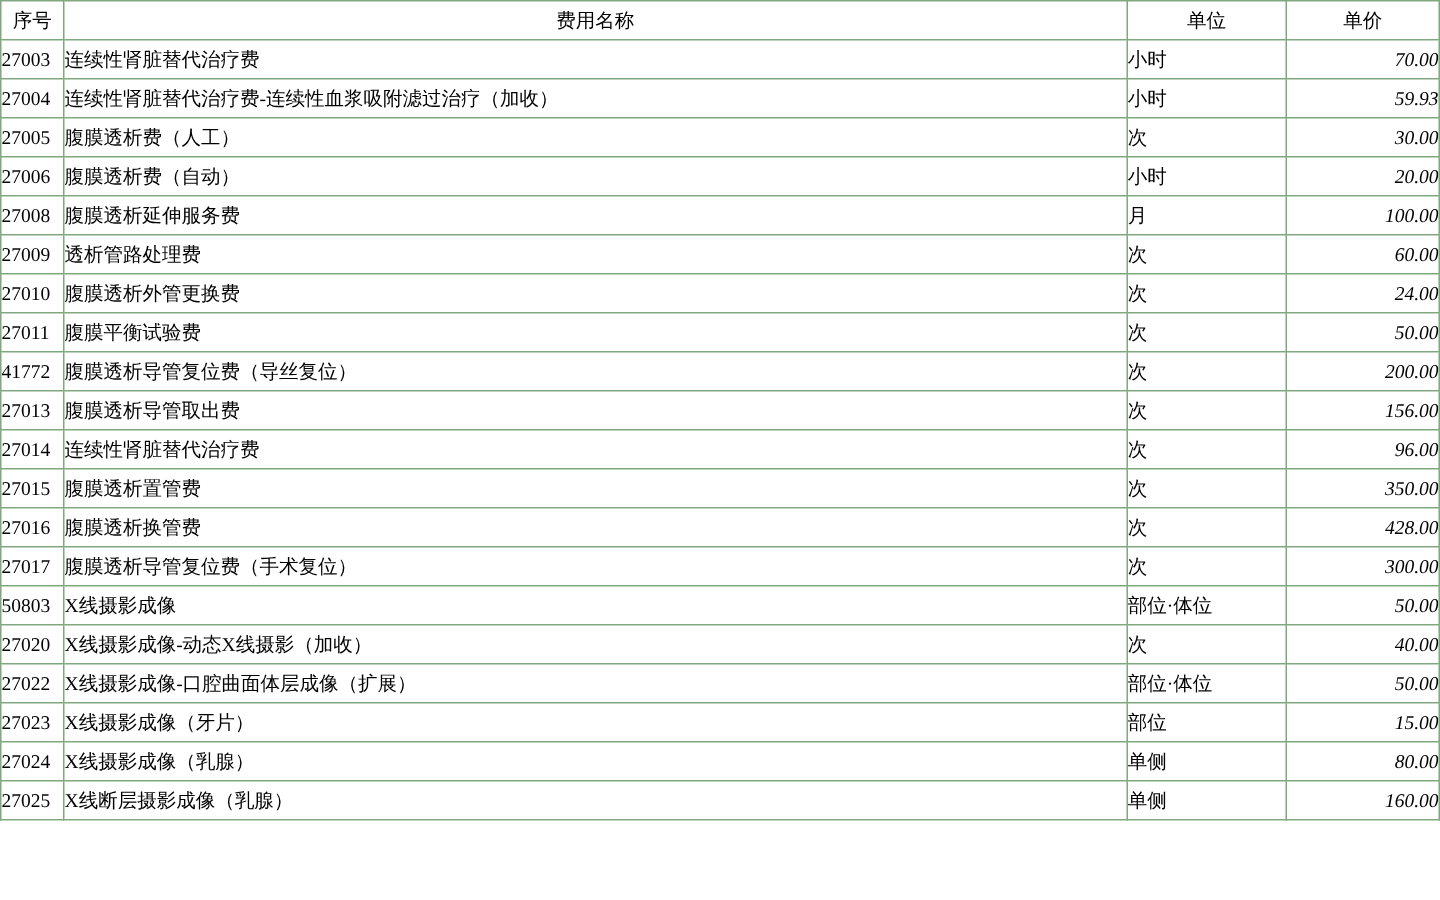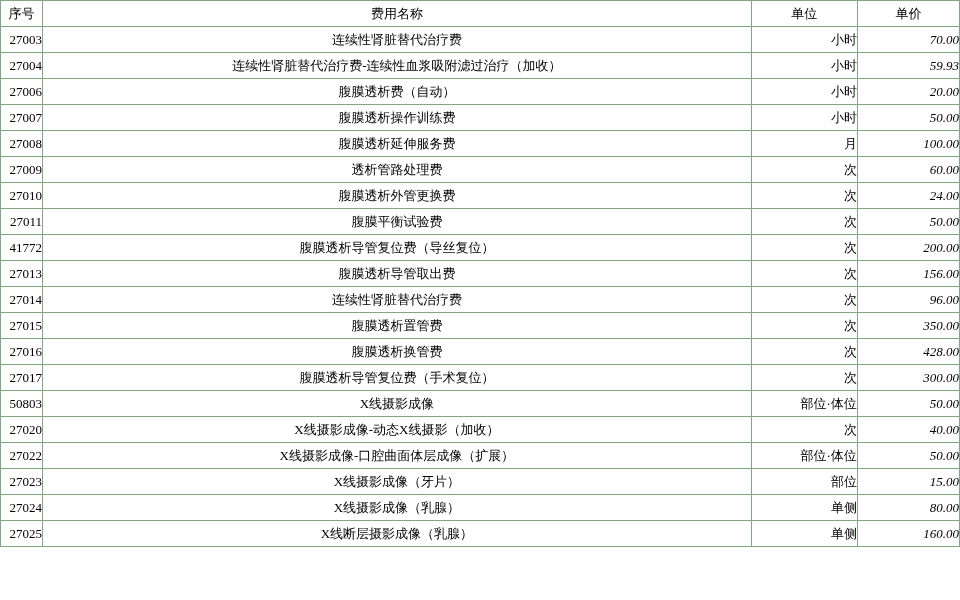--- a/index.html
+++ b/index.html
@@ -42,31 +42,31 @@
     line-height: 31px;
     font-size: 14.5px;
     text-align: center;
   }
   col.c-code { width: 42px; }
   col.c-name { width: 708px; }
   col.c-unit { width: 106px; }
   col.c-price { width: 102px; }
 
   td.code {
-    text-align: right;
+    text-align: left;
     padding-left: 7px;
     font-size: 13px;
   }
   td.name {
-    text-align: center;
+    text-align: left;
     padding-left: 7px;
     font-size: 13px;
   }
   td.unit {
-    text-align: right;
+    text-align: left;
     font-size: 13px;
   }
   td.price {
     text-align: right;
     padding-right: 6px;
     font-size: 13px;
     font-style: italic;
   }
   th.h-code { }
   th.h-name { }
@@ -99,30 +99,30 @@
           <td class="unit">小时</td>
           <td class="price">70.00</td>
         </tr>
         <tr>
           <td class="code">27004</td>
           <td class="name">连续性肾脏替代治疗费-连续性血浆吸附滤过治疗（加收）</td>
           <td class="unit">小时</td>
           <td class="price">59.93</td>
         </tr>
         <tr>
+          <td class="code">27005</td>
+          <td class="name">腹膜透析费（人工）</td>
+          <td class="unit">次</td>
+          <td class="price">30.00</td>
+        </tr>
+        <tr>
           <td class="code">27006</td>
           <td class="name">腹膜透析费（自动）</td>
           <td class="unit">小时</td>
           <td class="price">20.00</td>
-        </tr>
-        <tr>
-          <td class="code">27007</td>
-          <td class="name">腹膜透析操作训练费</td>
-          <td class="unit">小时</td>
-          <td class="price">50.00</td>
         </tr>
         <tr>
           <td class="code">27008</td>
           <td class="name">腹膜透析延伸服务费</td>
           <td class="unit">月</td>
           <td class="price">100.00</td>
         </tr>
         <tr>
           <td class="code">27009</td>
           <td class="name">透析管路处理费</td>

